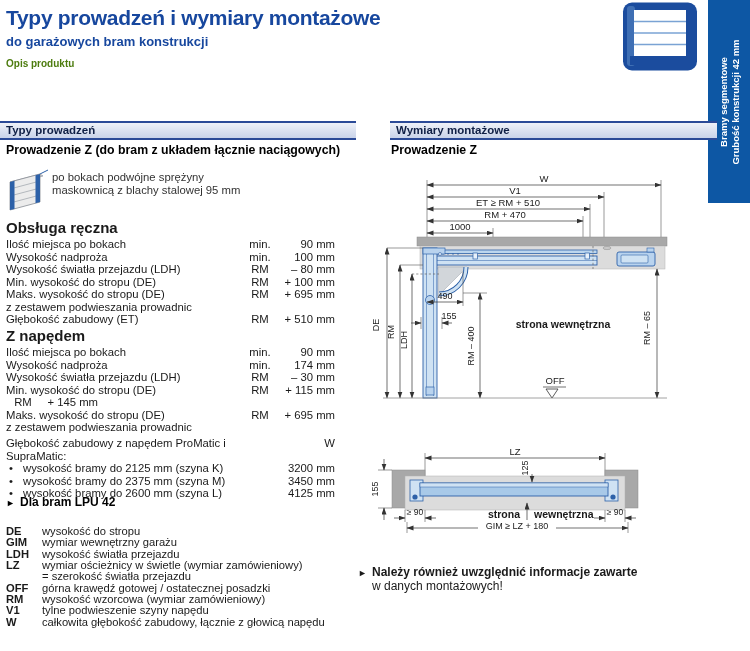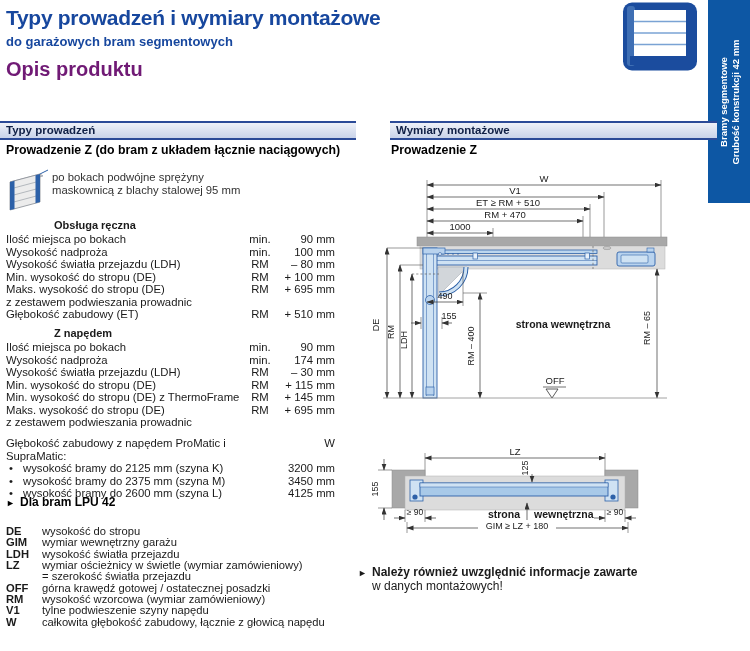--- a/index.html
+++ b/index.html
@@ -2,37 +2,37 @@
 <html><head>
 <meta charset="utf-8">
 <style>
   html,body{margin:0;padding:0;}
   body{width:750px;height:651px;position:relative;background:#fff;
        font-family:"Liberation Sans",sans-serif;color:#1a1a1a;overflow:hidden;}
   .abs{position:absolute;}
   
   .title{left:6px;top:6px;font-size:21px;font-weight:bold;color:#17479e;letter-spacing:-0.3px;}
   .subtitle{left:6px;top:34px;font-size:13px;font-weight:bold;color:#17479e;}
-  .opis{left:6px;top:58px;font-size:20px;font-weight:bold;color:#701a75;}
+  .opis{left:6px;top:58px;font-size:10px;font-weight:bold;color:#4d7c0f;}
   
   .side-tab{left:708px;top:0;width:42px;height:203px;background:#0d57a4;}
   .side-tab-text{position:absolute;width:203px;height:42px;left:-80.5px;top:80.5px;
        transform:rotate(-90deg);display:flex;flex-direction:column;justify-content:center;
        text-align:center;color:#fff;font-size:9.5px;font-weight:bold;line-height:12px;}
   
   .section-bar{height:19px;border-top:2px solid #2b4a97;border-bottom:2px solid #2b4a97;
        background:linear-gradient(#eef1f8,#c9d3e9);box-sizing:border-box;
        font-size:11.5px;font-weight:bold;color:#0f1f45;padding:1px 9px 0 6px;}
   .bar-left{left:0;top:121px;width:356px;}
   .bar-right{left:390px;top:121px;width:327px;}
   .col-heading{font-size:12.3px;font-weight:bold;color:#000;}
   
   .intro{left:52px;top:171px;width:300px;font-size:11.3px;line-height:13.4px;color:#333;}
   .blk{left:6px;width:329px;}
-  .blk-title{font-size:11px;font-weight:bold;margin-bottom:2px;margin-left:48px;}
+  .blk-title{font-size:15px;font-weight:bold;margin-bottom:2px;}
   .t-row{display:flex;font-size:11.3px;line-height:12.55px;}
   .t-row .lbl{flex:1;}
   .t-row .ref{width:34px;text-align:center;}
   .t-row .val{width:58px;text-align:right;}
   .d-row{display:flex;font-size:11.3px;line-height:12.55px;}
   .d-row .bullet{width:14px;padding-left:3px;}
   .d-row .lbl{flex:1;}
   .d-row .val{width:58px;text-align:right;}
   .arrow-note{display:flex;}
   .arrow-note .arr{width:14px;font-size:9px;padding-top:2px;color:#000;}
@@ -44,21 +44,21 @@
   svg text{font-family:"Liberation Sans",sans-serif;fill:#1a1a1a;}
   .dim{stroke:#333;stroke-width:0.7;fill:none;}
   .ext{stroke:#555;stroke-width:0.6;fill:none;}
   .dsh{stroke:#666;stroke-width:0.7;stroke-dasharray:2.2,2;fill:none;}
   .blu{stroke:#2d61a8;}
 </style>
 </head>
 <body>
 
 <div class="abs title">Typy prowadzeń i wymiary montażowe</div>
-<div class="abs subtitle">do garażowych bram segmentowych</div>
+<div class="abs subtitle">do garażowych bram konstrukcji</div>
 <div class="abs opis">Opis produktu</div>
 
 <div class="abs" style="left:621px;top:2px;width:80px;height:70px;">
   <svg width="80" height="70" viewBox="0 0 80 70">
     <rect x="2" y="0.5" width="74" height="68" rx="9" fill="#1b4c9e"></rect>
     <rect x="6" y="4" width="8" height="60" rx="3" fill="#5d8cc7" opacity="0.55"></rect>
     <rect x="13" y="8" width="52" height="46" fill="#fff"></rect>
     <line x1="13" y1="19.5" x2="65" y2="19.5" stroke="#7aa3d4" stroke-width="1.3"></line>
     <line x1="13" y1="31" x2="65" y2="31" stroke="#7aa3d4" stroke-width="1.3"></line>
     <line x1="13" y1="42.5" x2="65" y2="42.5" stroke="#7aa3d4" stroke-width="1.3"></line>
@@ -148,21 +148,20 @@
       <span class="lbl">Wysokość światła przejazdu (LDH)</span>
       <span class="ref">RM</span>
       <span class="val">– 30 mm</span>
     </div>
   <div class="t-row">
       <span class="lbl">Min. wysokość do stropu (DE)</span>
       <span class="ref">RM</span>
       <span class="val">+ 115 mm</span>
     </div>
   <div class="t-row">
-      <span class="lbl">Min. wysokość do stropu (DE) z ThermoFrame</span>
       <span class="ref">RM</span>
       <span class="val">+ 145 mm</span>
     </div>
   <div class="t-row">
       <span class="lbl">Maks. wysokość do stropu (DE)</span>
       <span class="ref">RM</span>
       <span class="val">+ 695 mm</span>
     </div>
   <div class="t-row">
       <span class="lbl">z zestawem podwieszania prowadnic</span>

